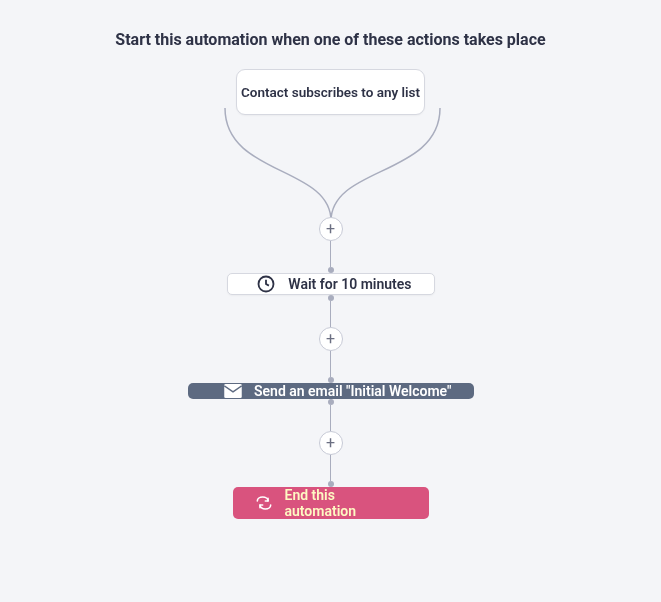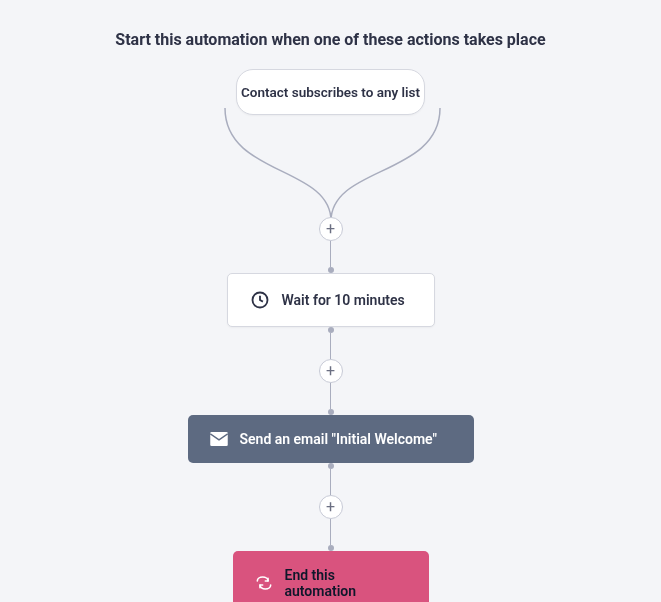--- a/index.html
+++ b/index.html
@@ -20,21 +20,21 @@
       padding-bottom: 20px;
     }
     .row {
       display: flex;
       justify-content: center;
       gap: 20px;
     }
     .trigger-card {
       background: #fff;
       border: 1px solid #d6d8e0;
-      border-radius: 17px;
+      border-radius: 9px;
       padding: 14px 4px;
       font-size: 13.5px;
       font-weight: 600;
       color: #2e3246;
       cursor: pointer;
       white-space: nowrap;
       box-shadow: 0 1px 2px rgba(0,0,0,0.04);
     }
     .trigger-add {
       border: 1.5px dashed #a9adbe;
@@ -61,24 +61,24 @@
       cursor: pointer;
       margin: 0 auto;
       font-weight: 400;
       line-height: 1;
       position: relative;
       z-index: 2;
     }
     .node {
       display: flex;
       align-items: center;
-      justify-content: flex-start;
+      justify-content: flex-end;
       margin: 0 auto;
       border-radius: 5px;
-      padding: 16px 22px;
+      padding: 0 22px;
       cursor: pointer;
       gap: 12px;
       position: relative;
       z-index: 2;
     }
     .node-wait {
       background: #fff;
       border: 1px solid #d6d8e0;
       width: 208px;
       box-shadow: 0 1px 2px rgba(0,0,0,0.04);
@@ -99,21 +99,21 @@
       color: #fff;
     }
     .node-end {
       background: #d9537e;
       width: 196px;
       color: #fff;
     }
     .node-end .label {
       font-size: 14px;
       font-weight: 600;
-      color: #0f172a;
+      color: #fef9c3;
     }
     .icon {
       display: inline-flex;
       align-items: center;
       justify-content: center;
     }
     .seq {
       position: relative;
       display: flex;
       flex-direction: column;

